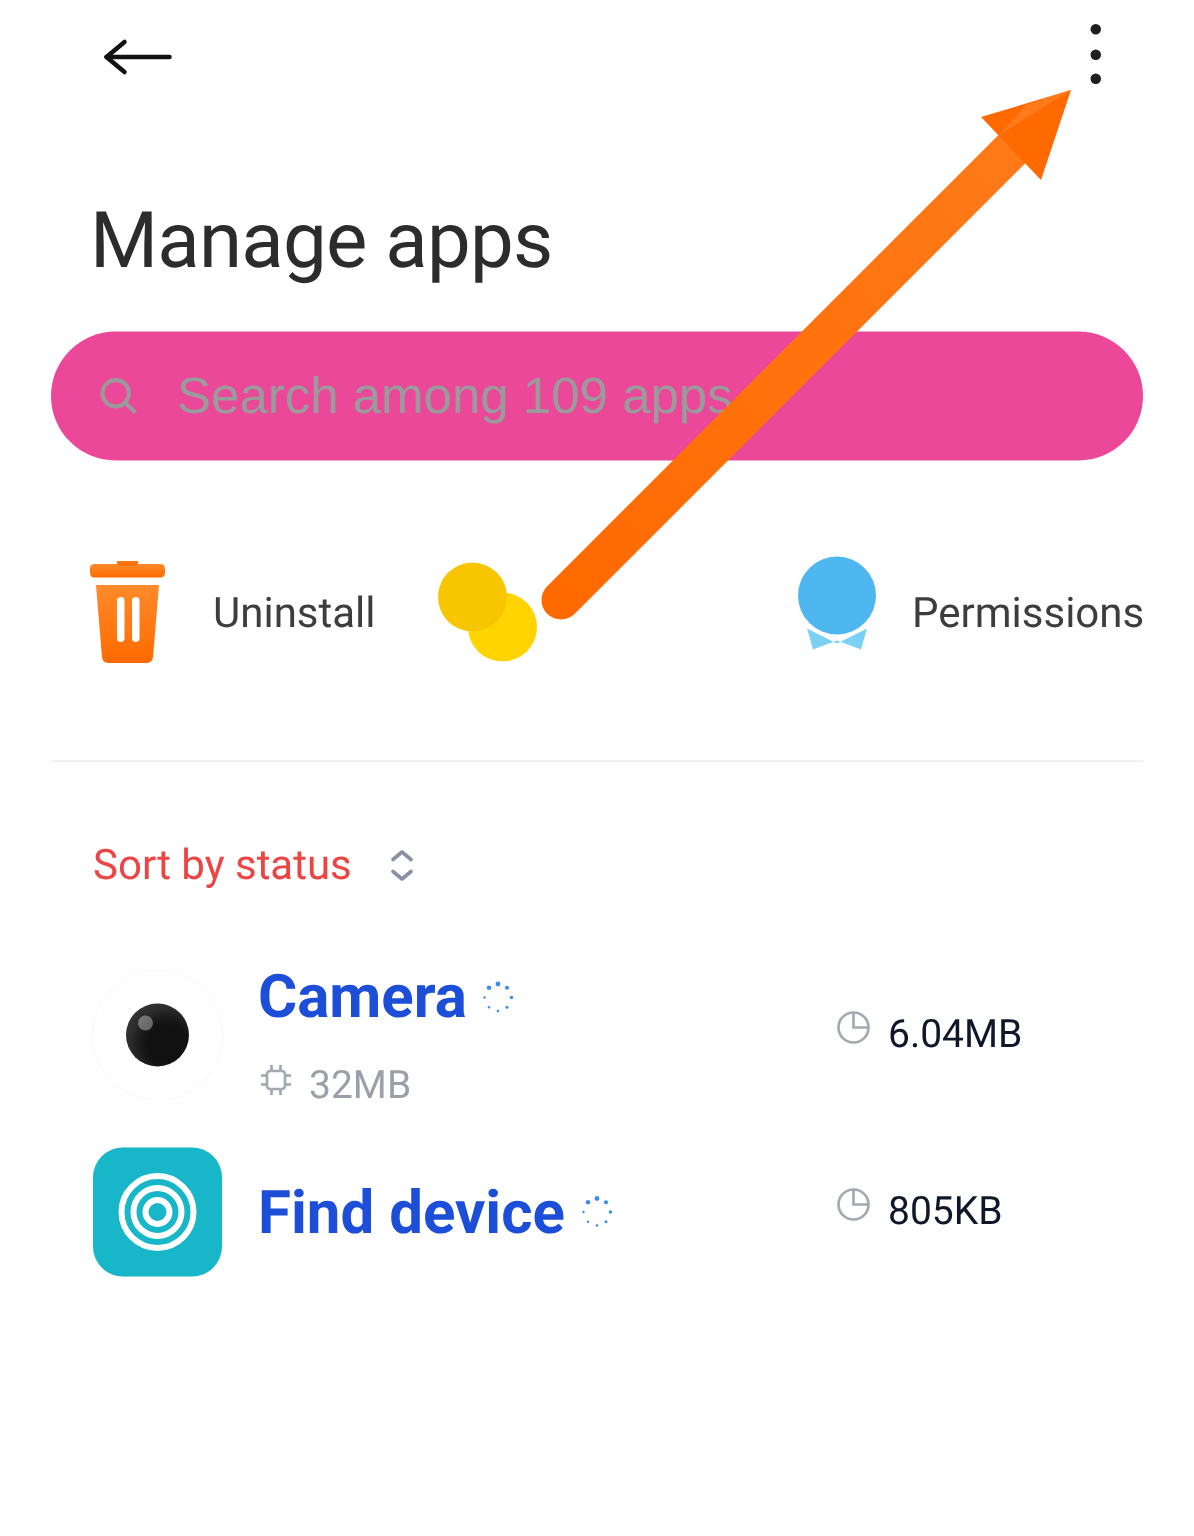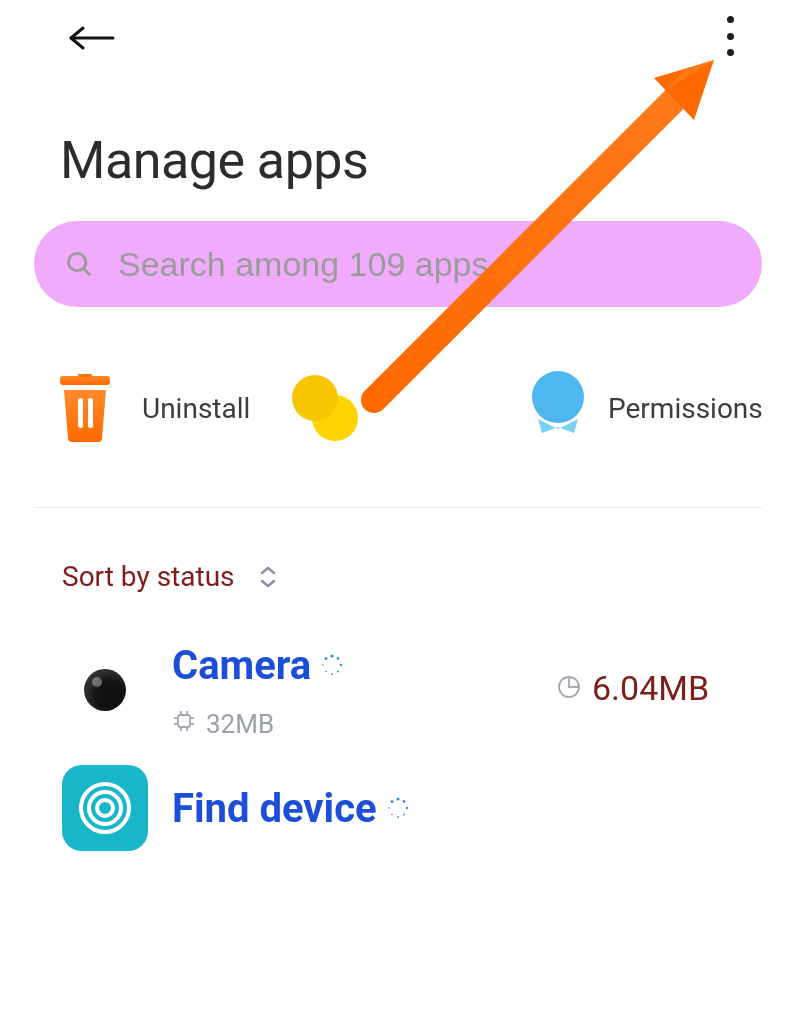--- a/index.html
+++ b/index.html
@@ -7,21 +7,21 @@
   .screen { width: 796px; height: 920px; position: relative; background: #fff; }
   
   .topbar { position: relative; height: 70px; width: 100%; }
   .back-btn { position: absolute; left: 64px; top: 22px; width: 56px; height: 32px; display:flex; align-items:center; justify-content:center; cursor:pointer; }
   .back-btn svg { width: 50px; height: 28px; stroke:#121212; }
   .overflow-btn { position:absolute; right:56px; top:14px; width:20px; height:44px; display:flex; flex-direction:column; align-items:center; justify-content:space-between; cursor:pointer; padding:2px 0; }
   .overflow-btn .dot { width:7px; height:7px; background:#1e1e1e; border-radius:50%; }
   
   .title { font-size: 52px; font-weight: 400; color:#2c2c2c; margin: 60px 0 30px 60px; letter-spacing: -0.5px;}
   
-  .search { margin: 0 34px; height: 86px; background:#f0abfc; border-radius: 44px; display:flex; align-items:center; padding: 0 24px; }
+  .search { margin: 0 34px; height: 86px; background:#ec4899; border-radius: 44px; display:flex; align-items:center; padding: 0 24px; }
   .search-icon { width:34px; height:34px; margin-left:4px; margin-right:22px; color:#a9a9a9; display:flex; align-items:center; justify-content:center;}
   .search-icon svg { width:30px; height:30px; stroke:#9a9a9a; fill:none; stroke-width:2.2;}
   .search-input { border:none; background:transparent; outline:none; font-size:34px; color:#333; flex:1; }
   .search-input::placeholder { color:#9b9b9b; }
   
   .actions { margin-top: 64px; display:flex; justify-content:space-around; padding: 0 38px 0 38px;}
   .action { width: 220px; display:flex; flex-direction:row; align-items:center; gap:20px; cursor:pointer; }
   .action-icon { width:74px; height:74px; display:flex; align-items:center; justify-content:center; }
   .action-label { font-size:28px; color:#3d3d3d; }
   
@@ -32,40 +32,40 @@
   .dual .c2 { position:absolute; right:0; bottom:0; width:46px; height:46px; background:#ffd400; border-radius:50%; }
   .dual .c1 { z-index:2; }
   
   .perm { position:relative; width:60px; height:74px; display:flex; flex-direction:column; align-items:center; }
   .perm .head { width:52px; height:52px; background:#4fb7f0; border-radius:50%; }
   .perm .bow { width:44px; height:18px; margin-top:-6px; display:flex; align-items:center; justify-content:center; }
   .perm .bow svg{ width:44px; height:18px; }
   
   .divider { height:1px; background:#ececec; margin: 62px 34px 0 34px; }
   
-  .sort { margin: 52px 0 0 62px; display:flex; align-items:center; gap:25px; color:#7f1d1d; font-size:28px; cursor:pointer; }
+  .sort { margin: 52px 0 0 62px; display:flex; align-items:center; gap:25px; color:#ef4444; font-size:28px; cursor:pointer; }
   .sort-caret { width:18px; height:22px; display:flex; flex-direction:column; justify-content:space-between; }
   .sort-caret svg { width:16px; height:9px; stroke:#8a8fa6; fill:none; stroke-width:2.4; stroke-linecap:round; stroke-linejoin:round;}
   
   .applist { margin-top: 38px; }
   .app { display:flex; align-items:center; padding: 14px 40px 14px 62px; height:118px; cursor:pointer; }
   .app-icon { width:86px; height:86px; border-radius:20px; display:flex; align-items:center; justify-content:center; box-shadow: 0 0 0 1px rgba(0,0,0,0.02); background:#fff; }
   .app-icon.camera { border-radius:50%; background:#fff; }
   .app-icon.camera .lens { width:42px; height:42px; background:#111; border-radius:50%; position:relative; box-shadow: inset 6px 6px 10px rgba(255,255,255,0.15);}
   .app-icon.camera .lens::after{content:""; position:absolute; top:8px; left:8px; width:10px; height:10px; background:rgba(255,255,255,0.35); border-radius:50%;}
   .app-icon.find { background:#17b6c8; }
   .app-icon.find svg { width:56px; height:56px; stroke:#fff; fill:none; stroke-width:4; }
   .app-text { margin-left: 24px; flex:1; }
   .app-name-row{ display:flex; align-items:center; gap:10px; }
   .app-name { font-size:40px; font-weight:700; color:#1d4ed8; }
   .spinner { width:22px; height:22px; position:relative; }
   .spinner svg{ width:22px; height:22px; }
   .storage-row{ display:flex; align-items:center; gap:10px; margin-top:20px; color:#9a9fa9; font-size:26px;}
   .chip-icon svg{ width:24px; height:24px; stroke:#a4a8b1; fill:none; stroke-width:1.8;}
-  .data-col{ display:flex; align-items:flex-end; gap:10px; color:#7f1d1d; font-size:34px; min-width:200px; padding-bottom:4px;}
+  .data-col{ display:flex; align-items:flex-end; gap:10px; color:#0f172a; font-size:26px; min-width:200px; padding-bottom:4px;}
   .pie-icon svg{ width:26px; height:26px; stroke:#a4a8b1; fill:none; stroke-width:1.8;}
   
   .arrow-annot { position:absolute; left:354px; top:40px; width:380px; height:380px; pointer-events:none; }
   .arrow-annot svg{ width:380px; height:380px; overflow:visible; }
 </style>
 </head>
 <body>
 
 <div class="screen">
 
@@ -225,20 +225,29 @@
                 <circle cx="17" cy="17.5" r="1.0"></circle>
                   <circle cx="11" cy="20" r="0.9"></circle>
                   <circle cx="5" cy="17.5" r="0.8"></circle>
                 <circle cx="2" cy="11" r="0.8"></circle>
                   <circle cx="5" cy="4.5" r="1.5"></circle>
               </g>
             </svg>
           </span>
         </div>
       </div>
+      <div class="data-col">
+        <span class="pie-icon">
+          <svg viewBox="0 0 26 26">
+              <circle cx="13" cy="13" r="10"></circle>
+              <path d="M13 3 v10 h10"></path>
+            </svg>
+        </span>
+        <span>805KB</span>
+      </div>
     </div>
 
   </div>
 
   <div class="arrow-annot">
     <svg viewBox="0 0 380 380">
       <defs>
         <linearGradient id="ag" x1="0" y1="1" x2="1" y2="0">
           <stop offset="0" stop-color="#ff6a00"></stop>
             <stop offset="1" stop-color="#ff7a1a"></stop>

